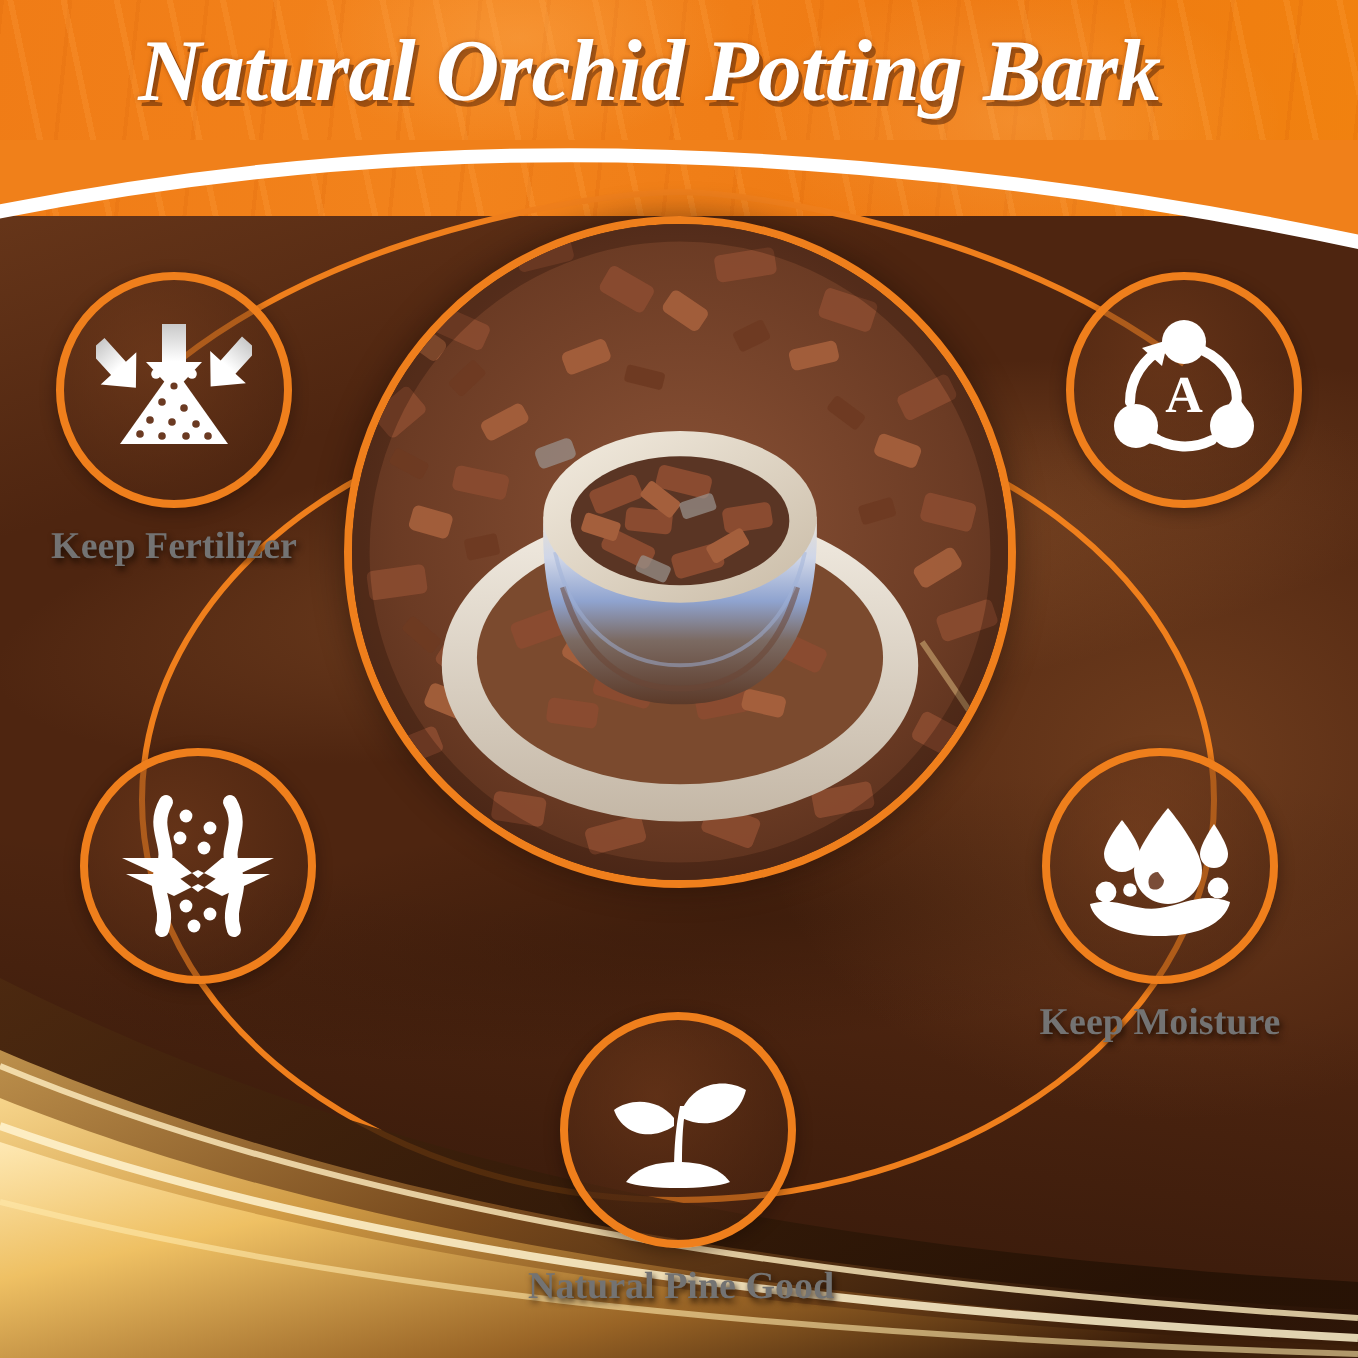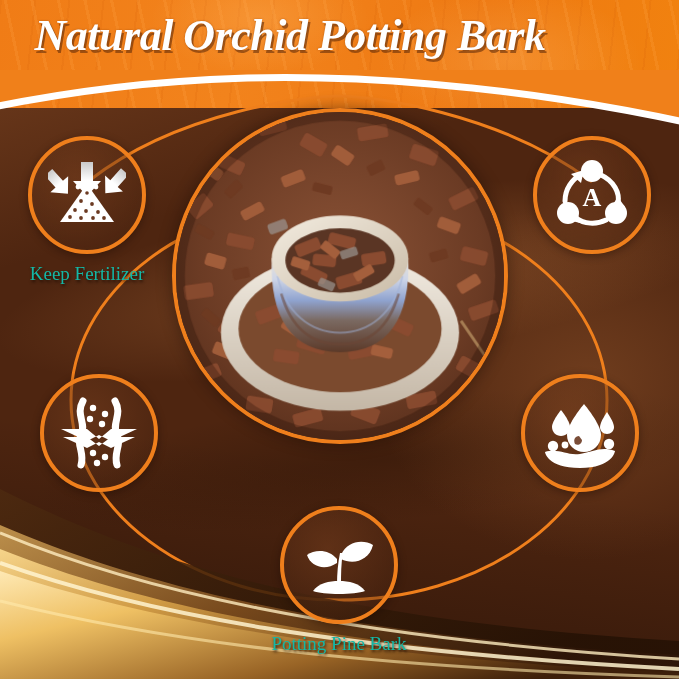--- a/index.html
+++ b/index.html
@@ -66,21 +66,21 @@
     background: radial-gradient(ellipse at 50% 50%, rgba(255,180,95,0.35), rgba(255,180,95,0) 70%);
   }
   .header .blob2 {
     position:absolute; right:40px; top:-10px; width:260px; height:140px;
     border-radius:50%;
     background: radial-gradient(ellipse at 50% 50%, rgba(255,186,105,0.3), rgba(255,186,105,0) 72%);
   }
 
   .header-title {
     position: absolute; top: 10px; left: 0; width: 580px;
-    text-align: center;
+    text-align: right;
     font-family: "Liberation Serif", serif;
     font-style: italic;
     font-weight: bold;
     font-size: 44px;
     letter-spacing: -0.5px;
     color: #ffffff;
     white-space: nowrap;
     text-shadow: 2px 3px 0 rgba(90,38,8,0.55), 0 0 2px rgba(120,50,10,0.5);
     z-index: 6;
   }
@@ -123,23 +123,23 @@
     border-radius: 50%;
     border: 4px solid #ef7f1c;
     display: flex; align-items: center; justify-content: center;
     background: radial-gradient(circle at 40% 35%, rgba(118,62,30,0.55), rgba(60,28,12,0.35));
     box-shadow: 0 2px 8px rgba(20,8,2,0.4);
   }
   .feature .bubble svg { display:block; }
   .feature .label {
     margin-top: 9px;
     font-family: "Liberation Serif", serif;
-    font-weight: normal;
+    font-weight: bold;
     font-size: 19px;
-    color: #14b8a6;
+    color: #737373;
     white-space: nowrap;
     text-shadow: 1px 2px 3px rgba(25,10,2,0.85);
   }
 
   .f-top-left    { left: 12px;  top: 136px; }
   .f-top-right   { left: 517px; top: 136px; }
   .f-mid-left    { left: 24px;  top: 374px; }
   .f-mid-right   { left: 505px; top: 374px; }
   .f-bottom      { left: 264px; top: 506px; }
 
@@ -421,38 +421,39 @@
           <path d="M68,16 C68,16 75,26 75,31 C75,35 72,38 68,38 C64,38 61,35 61,31 C61,26 68,16 68,16 Z"></path>
           <circle cx="14" cy="50" r="5.2"></circle>
           <circle cx="70" cy="48" r="5.2"></circle>
           <circle cx="26" cy="49" r="3.4"></circle>
 
           <path d="M6,56 C20,52 28,60 41,58 C54,56 62,50 76,55 C76,55 74,72 41,72 C8,72 6,56 6,56 Z"></path>
         </g>
         <path d="M40,40 C36,40 34,44 36,48 C39,50 43,48 43,44" fill="#6b3a22" opacity="0.9"></path>
       </svg>
     </div>
+    <div class="label">Keep Moisture</div>
   </div>
 
   <div class="feature f-bottom">
     <div class="bubble">
       <svg width="80" height="72" viewBox="0 0 80 72">
         <g fill="#ffffff">
 
           <path d="M38,30 C30,20 16,20 8,26 C12,38 26,42 38,34 Z"></path>
 
           <path d="M42,26 C48,12 64,10 74,16 C70,32 54,36 42,30 Z"></path>
 
           <path d="M38,56 C38,44 39,34 41,24 L44,24 C42,34 42,46 42,56 Z"></path>
 
           <path d="M14,62 C20,54 30,52 40,52 C50,52 60,54 66,62 C56,66 24,66 14,62 Z"></path>
         </g>
       </svg>
     </div>
-    <div class="label">Potting Pine Bark</div>
+    <div class="label">Natural Pine Good</div>
   </div>
 
   <svg class="gold" viewBox="0 0 679 250" preserveAspectRatio="none">
     <defs>
       <linearGradient id="g1" x1="0" y1="0" x2="1" y2="0.6">
         <stop offset="0%" stop-color="#f6d48a"></stop>
         <stop offset="35%" stop-color="#d09b45"></stop>
         <stop offset="75%" stop-color="#7a4a1c"></stop>
         <stop offset="100%" stop-color="#3a1d09"></stop>
       </linearGradient>

